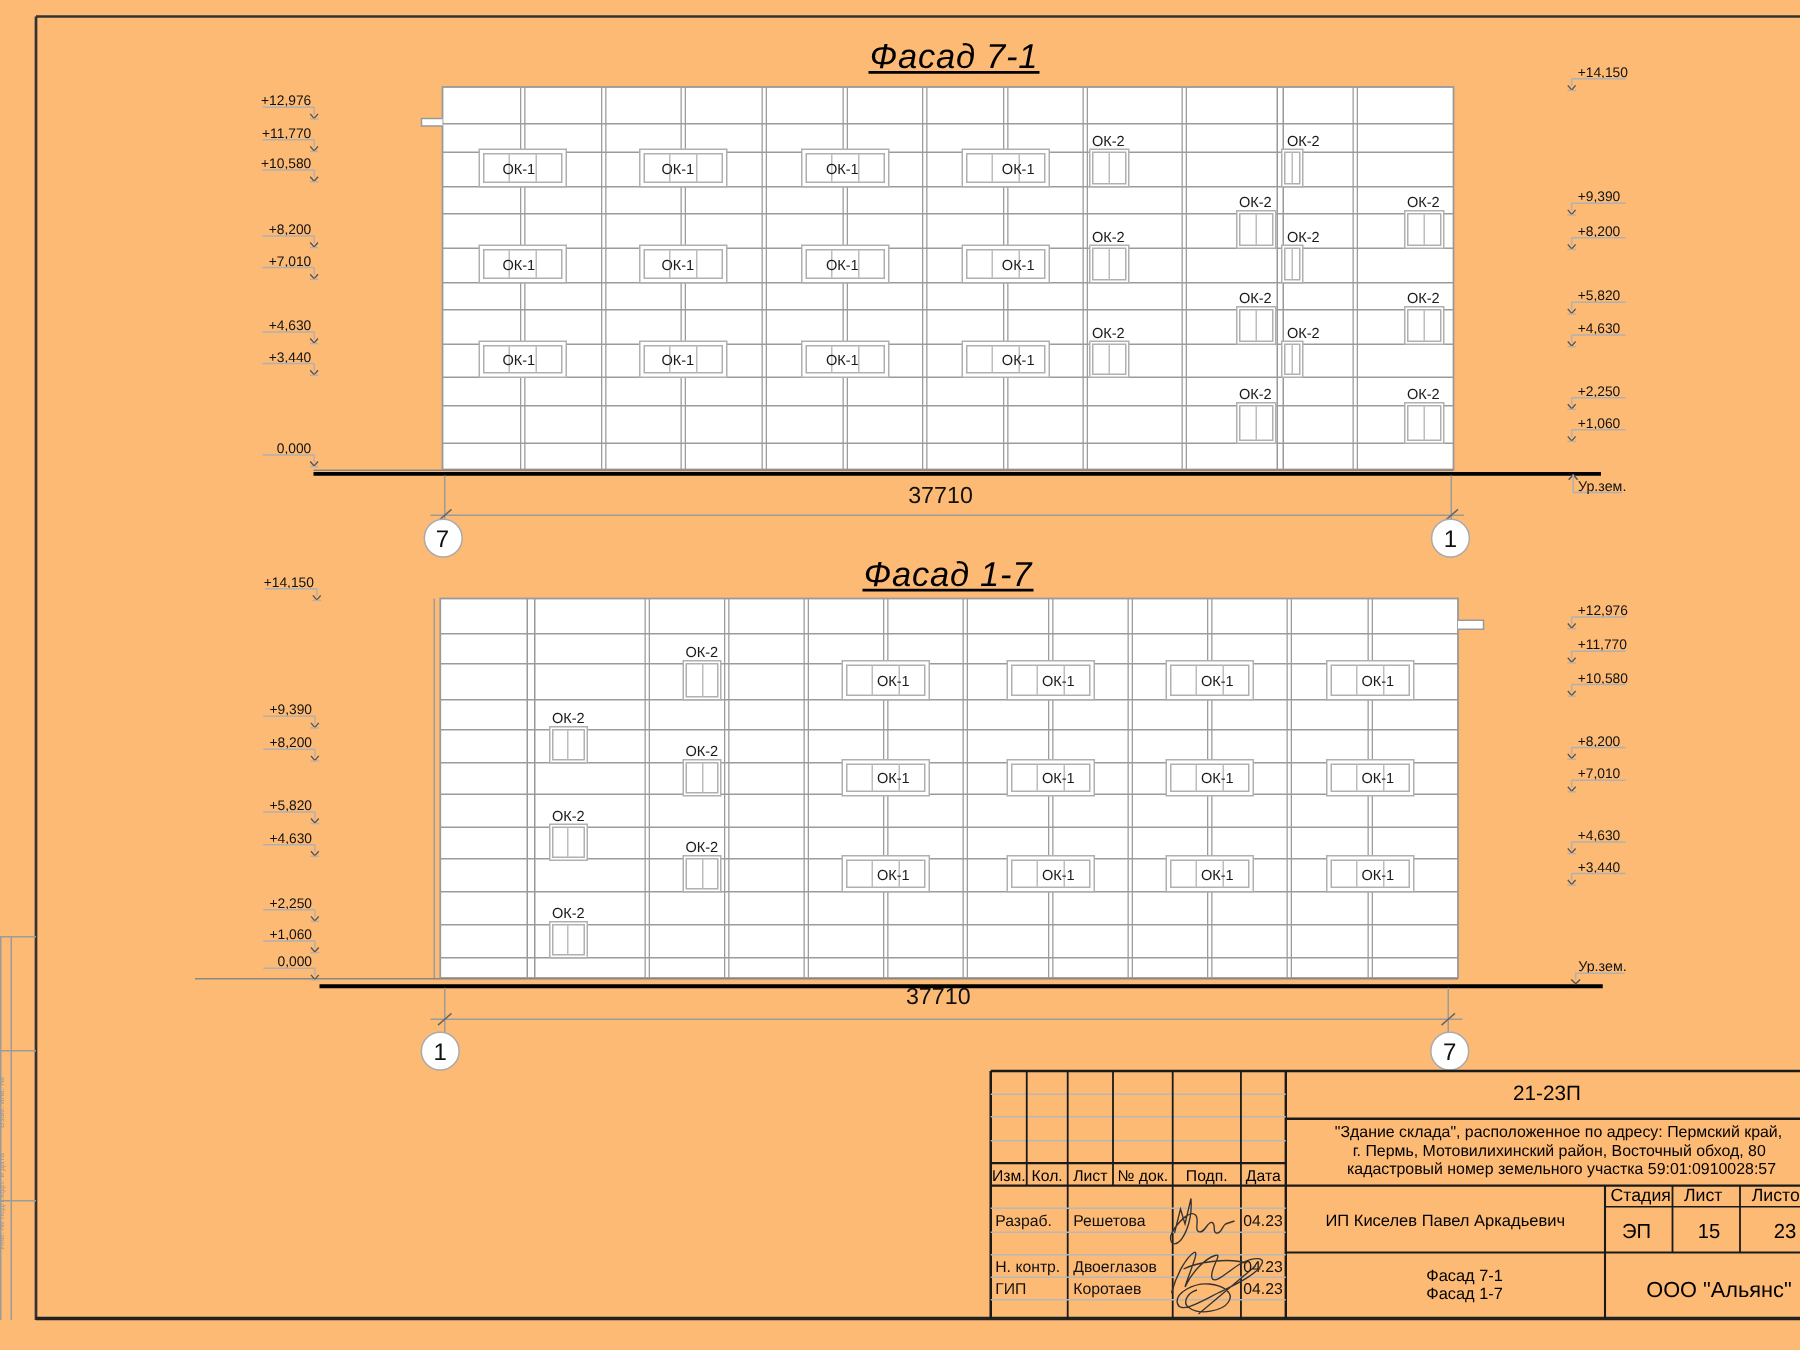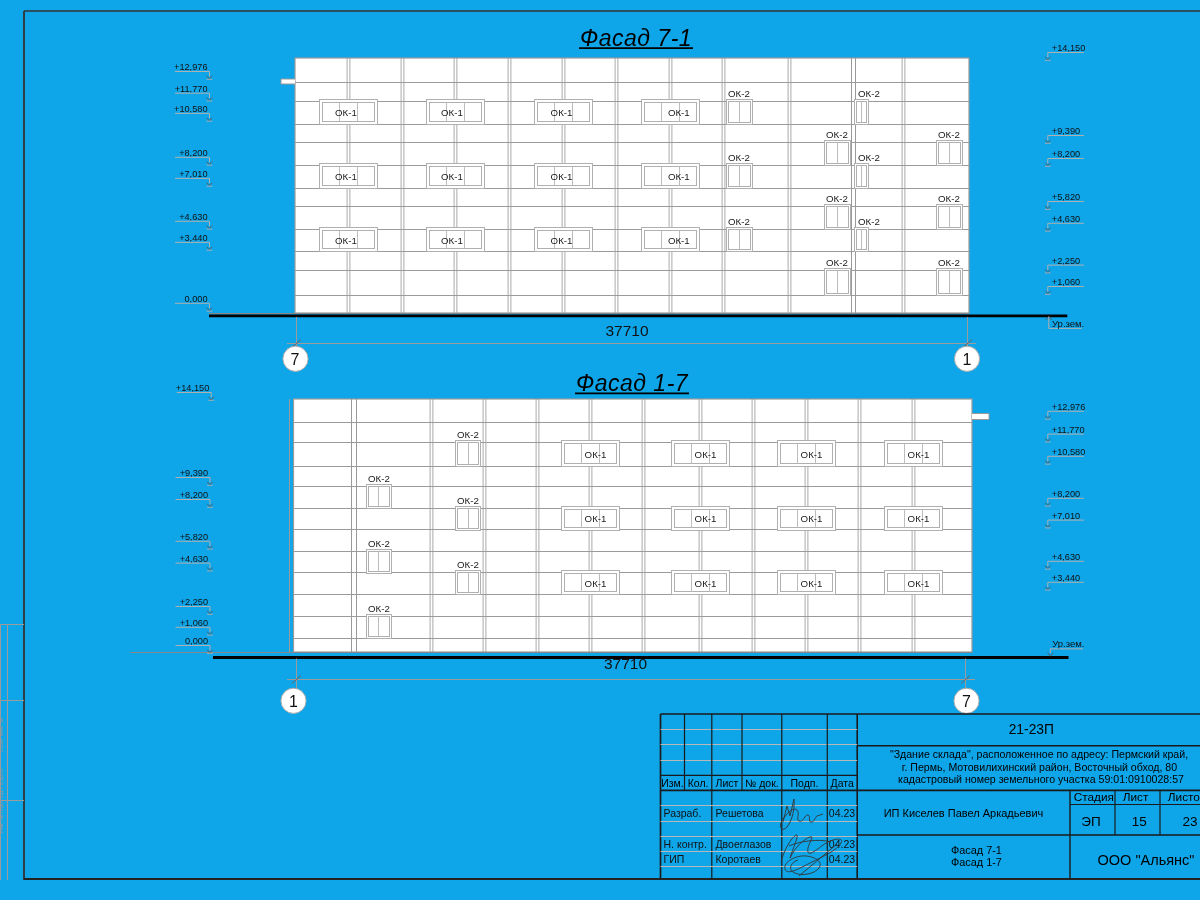--- a/index.html
+++ b/index.html
@@ -1,16 +1,16 @@
 <!DOCTYPE html>
 <html><head>
 <meta charset="utf-8">
 <style>
 html,body{margin:0;padding:0;background:#fff;}
-#page{position:relative;width:1200px;height:900px;overflow:hidden;background:#0ea5e9;
+#page{position:relative;width:1200px;height:900px;overflow:hidden;background:#fdba74;
 font-family:"Liberation Sans",sans-serif;}
 svg{position:absolute;top:0;left:0;}
 text{font-family:"Liberation Sans",sans-serif;}
 </style>
 </head>
 <body>
 
 <div id="page">
 <svg width="1200" height="900" viewBox="0 0 1200 900">
 <g>

